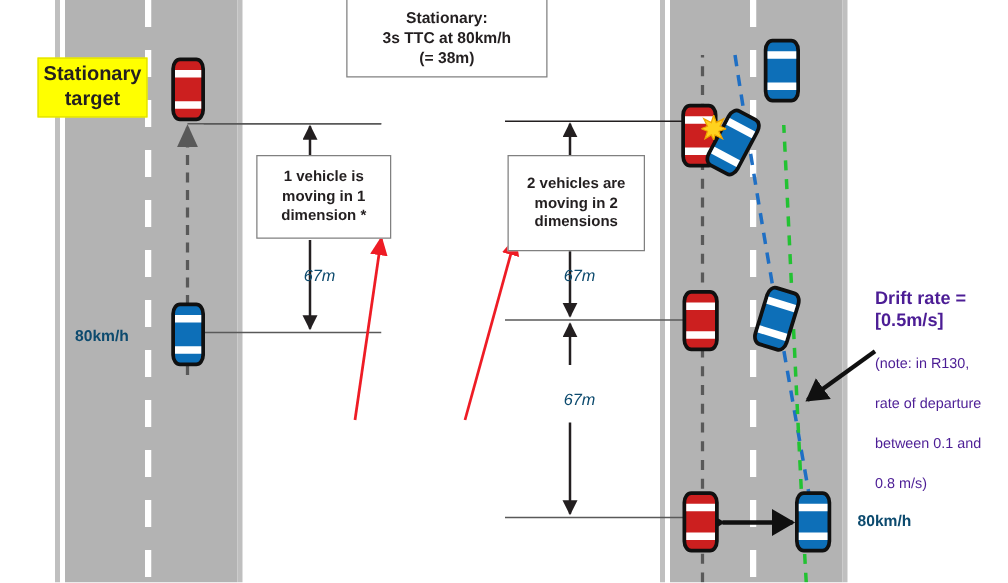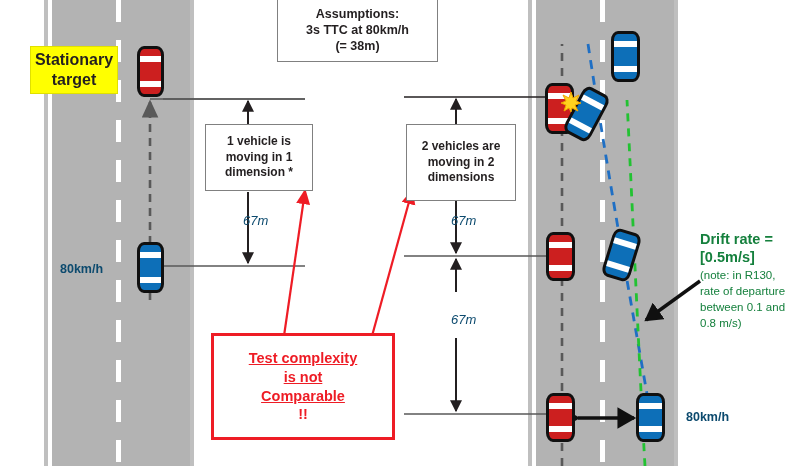--- a/index.html
+++ b/index.html
@@ -31,23 +31,23 @@
         font-weight:bold;line-height:1.25;color:#231f20;}
   .redbox{position:absolute;box-sizing:border-box;background:#fff;border:3px solid #ee1c25;
           display:flex;align-items:center;justify-content:center;text-align:center;
           font-weight:bold;line-height:1.3;color:#ee1c25;}
   .redbox span{text-decoration:underline;}
   .redbox .bangs{text-decoration:none;}
 
   .lbl{position:absolute;font-weight:bold;color:#0c4a6e;white-space:nowrap;}
   .lbl.ital{font-style:italic;font-weight:normal;}
 
-  .drift{position:absolute;color:#15803d;line-height:1.22;}
+  .drift{position:absolute;color:#4c1d95;line-height:1.22;}
   .drift .big{font-weight:bold;font-size:14.5px;display:block;}
-  .drift .small{font-size:11.5px;display:block;margin-top:2px;}
+  .drift .small{font-size:11.5px;display:block;margin-top:18px;}
 
   svg.overlay{position:absolute;left:0;top:0;width:806px;height:466px;pointer-events:none;}
   .burst{position:absolute;width:20px;height:20px;}
 </style>
 </head>
 <body>
 
 <div class="stage">
 
   <div class="road" style="left:40px;width:156px;">
@@ -179,21 +179,21 @@
     <div class="stripe front"></div>
     <div class="stripe rear"></div>
   </div>
   <div class="car blue" style="left:636px;top:393px;width:29px;height:49px;">
     <div class="stripe front"></div>
     <div class="stripe rear"></div>
   </div>
 
   <div class="tbox" style="left:277px;top:-2px;width:161px;height:64px;font-size:12.5px;">
     <div>
-      <div>Assumptions:</div>
+      <div>Stationary:</div>
       <div>3s TTC at 80km/h</div>
       <div>(= 38m)</div>
     </div>
   </div>
 
   <div class="ybox" style="left:30px;top:46px;width:88px;height:48px;font-size:16px;">
     <div>
       <div>Stationary</div>
       <div>target</div>
     </div>
@@ -208,28 +208,20 @@
   </div>
 
   <div class="tbox" style="left:406px;top:124px;width:110px;height:77px;font-size:12px;">
     <div>
       <div>2 vehicles are</div>
       <div>moving in 2</div>
       <div>dimensions</div>
     </div>
   </div>
 
-  <div class="redbox" style="left:211px;top:333px;width:184px;height:107px;font-size:14.5px;">
-    <div>
-      <div><span>Test complexity</span></div>
-      <div><span>is not</span></div>
-      <div><span>Comparable</span></div>
-      <div class="bangs">!!</div>
-    </div>
-  </div>
 
   <div class="drift" style="left:700px;top:231px;width:104px;">
     <span class="big">Drift rate =</span>
     <span class="big">[0.5m/s]</span>
     <span class="small">(note: in R130,</span>
     <span class="small">rate of departure</span>
     <span class="small">between 0.1 and</span>
     <span class="small">0.8 m/s)</span>
   </div>
 

